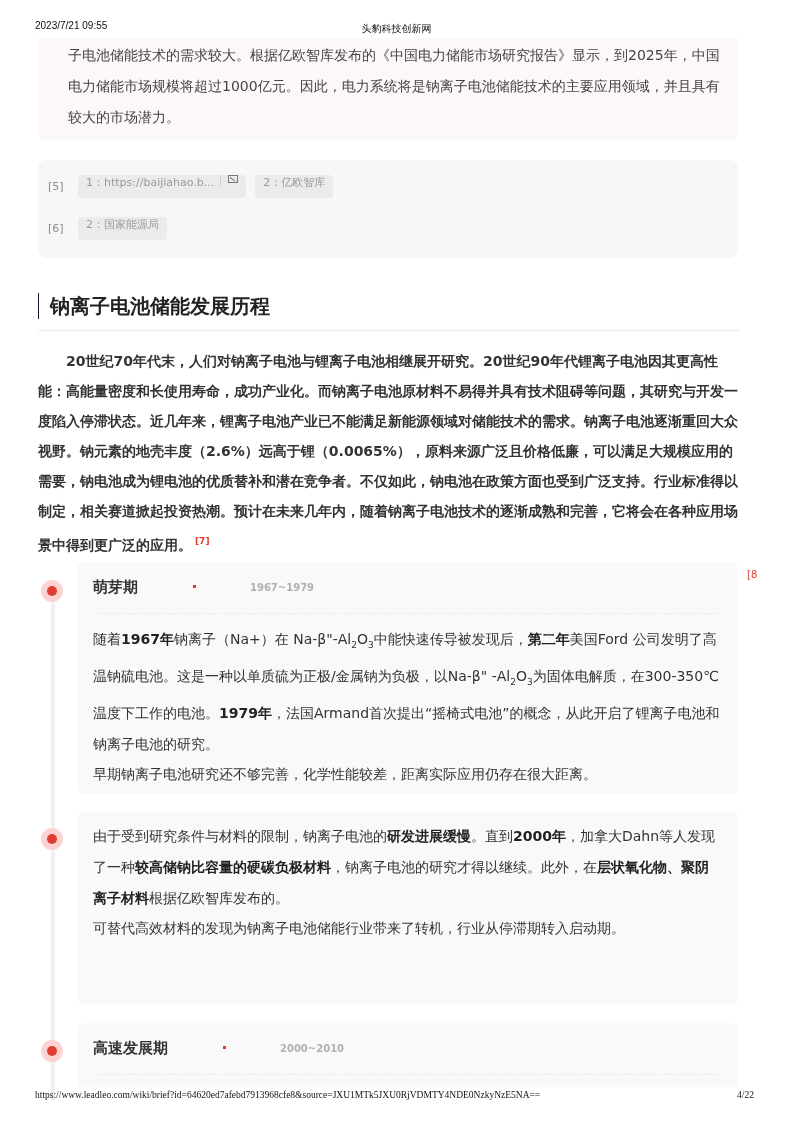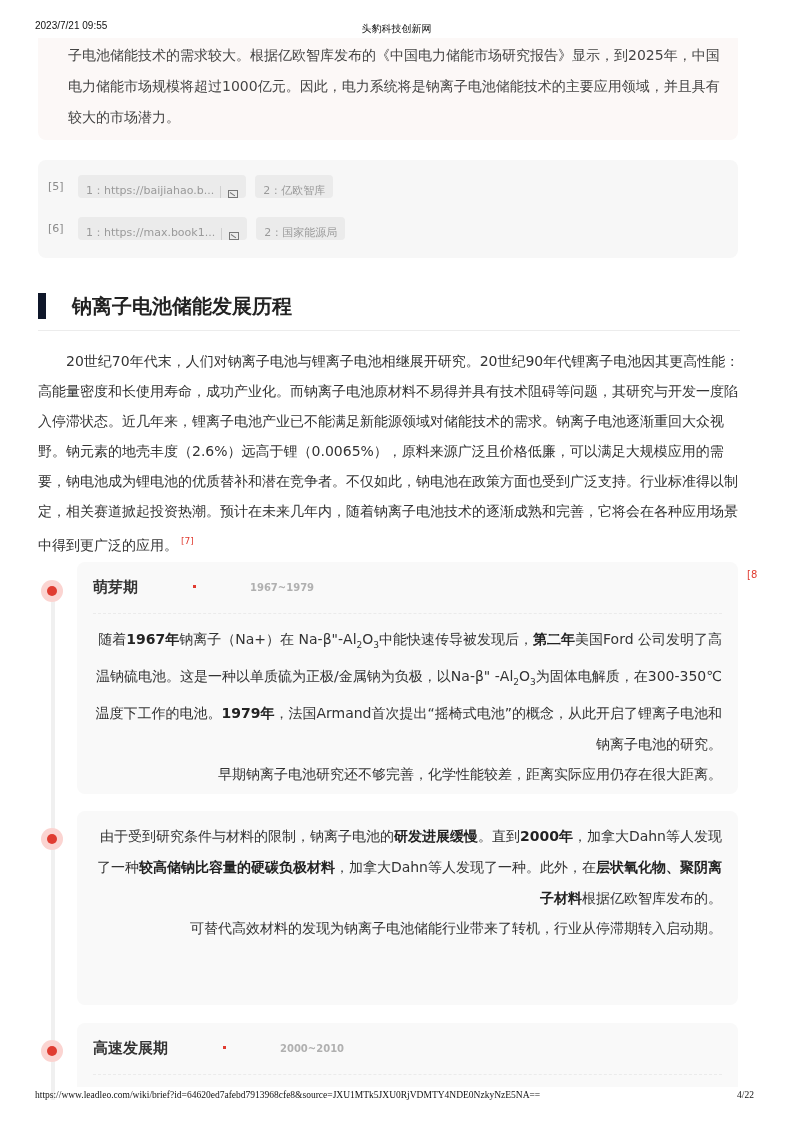--- a/index.html
+++ b/index.html
@@ -8,41 +8,41 @@
 
     .print-header-date { position: absolute; left: 35px; top: 20px; font-size: 10px; color: #111; font-family: "Liberation Sans", sans-serif; }
     .print-header-title { position: absolute; left: 0; right: 0; top: 22px; text-align: center; font-size: 10px; color: #111; }
 
     .summary-box { position: absolute; left: 38px; top: 38px; width: 700px; height: 102px; background: #fcf8f7; border-radius: 0 0 8px 8px; padding: 2px 18px 0 18px; }
     .summary-box p { font-size: 14px; line-height: 31px; color: #444; margin-left: 12px; }
 
     .refs-box { position: absolute; left: 38px; top: 160px; width: 700px; height: 98px; background: #f7f7f7; border-radius: 8px; padding: 14px 10px; }
     .ref-row { display: flex; align-items: center; height: 24px; margin-bottom: 18px; }
     .ref-num { font-size: 11px; color: #8a8a8a; width: 30px; padding-left: 0; }
-    .ref-chip { display: flex; align-items: flex-end; height: 23px; background: #ebebeb; border-radius: 4px; padding: 0 8px; font-size: 11px; color: #9a9a9a; margin-right: 9px; }
+    .ref-chip { display: flex; align-items: flex-start; height: 23px; background: #ebebeb; border-radius: 4px; padding: 0 8px; font-size: 11px; color: #9a9a9a; margin-right: 9px; }
     .ref-chip .sep { width: 1px; height: 12px; background: #cfcfcf; margin: 0 7px 0 6px; }
     .ref-chip .img-icon { display: inline-block; width: 10px; height: 8px; border: 1px solid #777; position: relative; }
     .ref-chip .img-icon::after { content: ""; position: absolute; left: 1px; top: 1px; width: 6px; height: 1px; background: #777; transform: rotate(35deg); transform-origin: left; }
 
-    .section-title { position: absolute; left: 38px; top: 293px; height: 26px; border-left: 8px solid #0f172a; padding-left: 26px; font-size: 20px; font-weight: bold; color: #222; line-height: 26px; }
+    .section-title { position: absolute; left: 38px; top: 293px; height: 26px; border-left: 1px solid #0f172a; padding-left: 11px; font-size: 20px; font-weight: bold; color: #222; line-height: 26px; }
     .section-divider { position: absolute; left: 38px; top: 330px; width: 702px; height: 1px; background: #ececec; }
 
-    .intro { position: absolute; left: 38px; top: 346px; width: 702px; font-size: 14px; line-height: 30px; color: #333; text-indent: 28px; }
+    .intro { position: absolute; left: 38px; top: 346px; width: 702px; font-size: 14px; line-height: 30px; color: #333; text-indent: 28px; font-weight: bold; }
     .intro .cite { color: #e03c31; font-size: 9px; vertical-align: super; margin-left: 3px; }
 
     .timeline-line { position: absolute; left: 51px; top: 590px; width: 4px; height: 510px; background: #f0f0f0; }
     .tl-dot { position: absolute; left: 41px; width: 22px; height: 22px; border-radius: 50%; background: #fbd4d1; }
     .tl-dot::after { content: ""; position: absolute; left: 6px; top: 6px; width: 10px; height: 10px; border-radius: 50%; background: #e03c31; }
 
     .tl-card { position: absolute; left: 77px; width: 661px; background: #f9f9f9; border-radius: 8px; padding: 0 16px; }
     .tl-head { height: 52px; display: flex; align-items: center; border-bottom: 1px dashed #ebebeb; gap: 48px; }
     .tl-name { font-size: 15px; font-weight: bold; color: #333; }
     .tl-bullet { display: inline-block; width: 3px; height: 3px; background: #e03c31; margin: 0 6px 0 7px; position: relative; top: -1px; }
     .tl-years { font-size: 10px; color: #b0b0b0; font-weight: bold; }
-    .tl-body { padding-top: 10px; font-size: 14px; line-height: 31px; color: #333; text-align: right; }
+    .tl-body { padding-top: 10px; font-size: 14px; line-height: 31px; color: #333; }
     .tl-body b { font-weight: bold; color: #222; }
     .tl-body .note { line-height: 28px; }
 
     .side-cite { position: absolute; left: 747px; top: 569px; font-size: 10px; color: #e03c31; }
 
     .print-footer-url { position: absolute; left: 35px; top: 1090px; font-size: 9.5px; color: #111; font-family: Liberation Serif, serif; }
     .print-footer-page { position: absolute; left: 737px; top: 1090px; font-size: 9.5px; color: #111; font-family: Liberation Serif, serif; }
     sub { font-size: 9px; vertical-align: sub; }
   </style>
 </head>
@@ -63,25 +63,20 @@
       <span class="sep"></span>
       <span class="img-icon"></span>
     </span>
     <span class="ref-chip">
       <span>2：亿欧智库</span>
     </span>
   </div>
   <div class="ref-row">
     <span class="ref-num">[6]</span>
     <span class="ref-chip">
-      <span>1：https://max.book1...</span>
-      <span class="sep"></span>
-      <span class="img-icon"></span>
-    </span>
-    <span class="ref-chip">
       <span>2：国家能源局</span>
     </span>
   </div>
 </div>
 
 <h2 class="section-title">钠离子电池储能发展历程</h2>
 <div class="section-divider"></div>
 
 <p class="intro"><span>20世纪70年代末，人们对钠离子电池与锂离子电池相继展开研究。20世纪90年代锂离子电池因其更高性能：高能量密度和长使用寿命，成功产业化。而钠离子电池原材料不易得并具有技术阻碍等问题，其研究与开发一度陷入停滞状态。近几年来，锂离子电池产业已不能满足新能源领域对储能技术的需求。钠离子电池逐渐重回大众视野。钠元素的地壳丰度（2.6%）远高于锂（0.0065%），原料来源广泛且价格低廉，可以满足大规模应用的需要，钠电池成为锂电池的优质替补和潜在竞争者。不仅如此，钠电池在政策方面也受到广泛支持。行业标准得以制定，相关赛道掀起投资热潮。预计在未来几年内，随着钠离子电池技术的逐渐成熟和完善，它将会在各种应用场景中得到更广泛的应用。</span><a class="cite">[7]</a></p>
 
@@ -98,21 +93,21 @@
   </div>
   <div class="tl-body">
     <div><span>随着</span><b>1967年</b><span>钠离子（Na+）在 Na-β"-Al</span><sub>2</sub><span>O</span><sub>3</sub><span>中能快速传导被发现后，</span><b>第二年</b><span>美国Ford 公司发明了高温钠硫电池。这是一种以单质硫为正极/金属钠为负极，以Na-β" -Al</span><sub>2</sub><span>O</span><sub>3</sub><span>为固体电解质，在300-350℃温度下工作的电池。</span><b>1979年</b><span>，法国Armand首次提出“摇椅式电池”的概念，从此开启了锂离子电池和钠离子电池的研究。</span></div>
     <div class="note">早期钠离子电池研究还不够完善，化学性能较差，距离实际应用仍存在很大距离。</div>
   </div>
 </div>
 
 <div class="tl-dot" style="top:828px;"></div>
 <div class="tl-card" style="top:811px; height:194px;">
   <div class="tl-body">
-    <div><span>由于受到研究条件与材料的限制，钠离子电池的</span><b>研发进展缓慢</b><span>。直到</span><b>2000年</b><span>，加拿大Dahn等人发现了一种</span><b>较高储钠比容量的硬碳负极材料</b><span>，加拿大Dahn等人发现了一种。此外，在</span><b>层状氧化物、聚阴离子材料</b><span>根据亿欧智库发布的。</span></div>
+    <div><span>由于受到研究条件与材料的限制，钠离子电池的</span><b>研发进展缓慢</b><span>。直到</span><b>2000年</b><span>，加拿大Dahn等人发现了一种</span><b>较高储钠比容量的硬碳负极材料</b><span>，钠离子电池的研究才得以继续。此外，在</span><b>层状氧化物、聚阴离子材料</b><span>根据亿欧智库发布的。</span></div>
     <div class="note">可替代高效材料的发现为钠离子电池储能行业带来了转机，行业从停滞期转入启动期。</div>
   </div>
 </div>
 
 <div class="tl-dot" style="top:1040px;"></div>
 <div class="tl-card" style="top:1023px; height:64px; border-radius:8px 8px 0 0;">
   <div class="tl-head">
     <span class="tl-name">高速发展期</span>
     <span class="tl-bullet"></span>
     <span class="tl-years">2000~2010</span>

